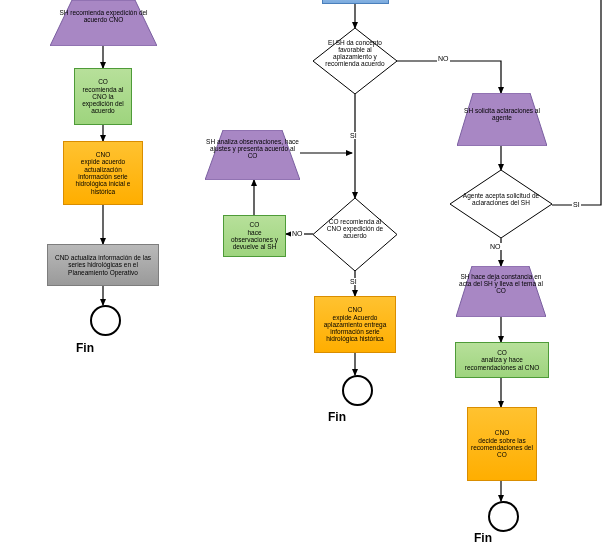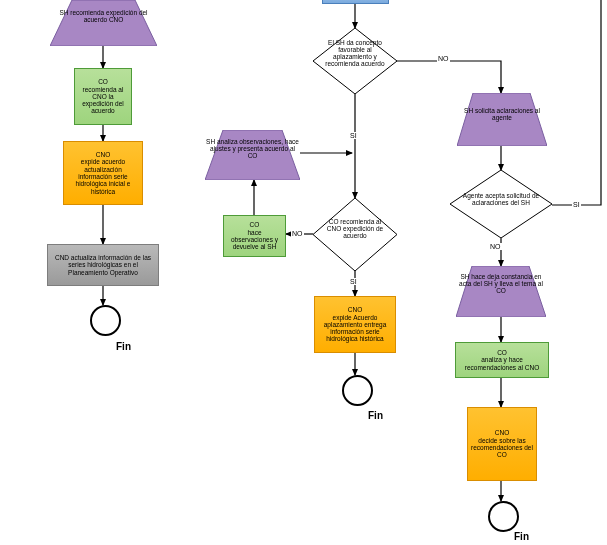--- a/index.html
+++ b/index.html
@@ -19,21 +19,21 @@
 
   .trap{position:absolute;}
   .trap .shape{position:absolute;left:0;top:0;width:100%;height:100%;}
   .trap .txt{position:relative;z-index:2;width:100%;display:block;text-align:center;}
 
   .diamond{position:absolute;}
   .diamond .shape{position:absolute;left:0;top:0;width:100%;height:100%;}
   .diamond .txt{position:relative;z-index:2;width:72%;margin:0 auto;display:block;text-align:center;}
 
   .terminator{position:absolute;border:2px solid #000;border-radius:50%;background:#fff;}
-  .endlabel{position:absolute;font-weight:bold;font-size:10px;color:#000;text-align:right;}
+  .endlabel{position:absolute;font-weight:bold;font-size:12px;color:#000;text-align:left;}
 
   .edgelabel{position:absolute;font-size:7px;color:#000;background:#fff;
              padding:0 1px;line-height:1;}
 
   svg.lines{position:absolute;left:0;top:0;width:607px;height:545px;overflow:visible;}
 </style>
 </head>
 <body>
 
 <div id="canvas">

